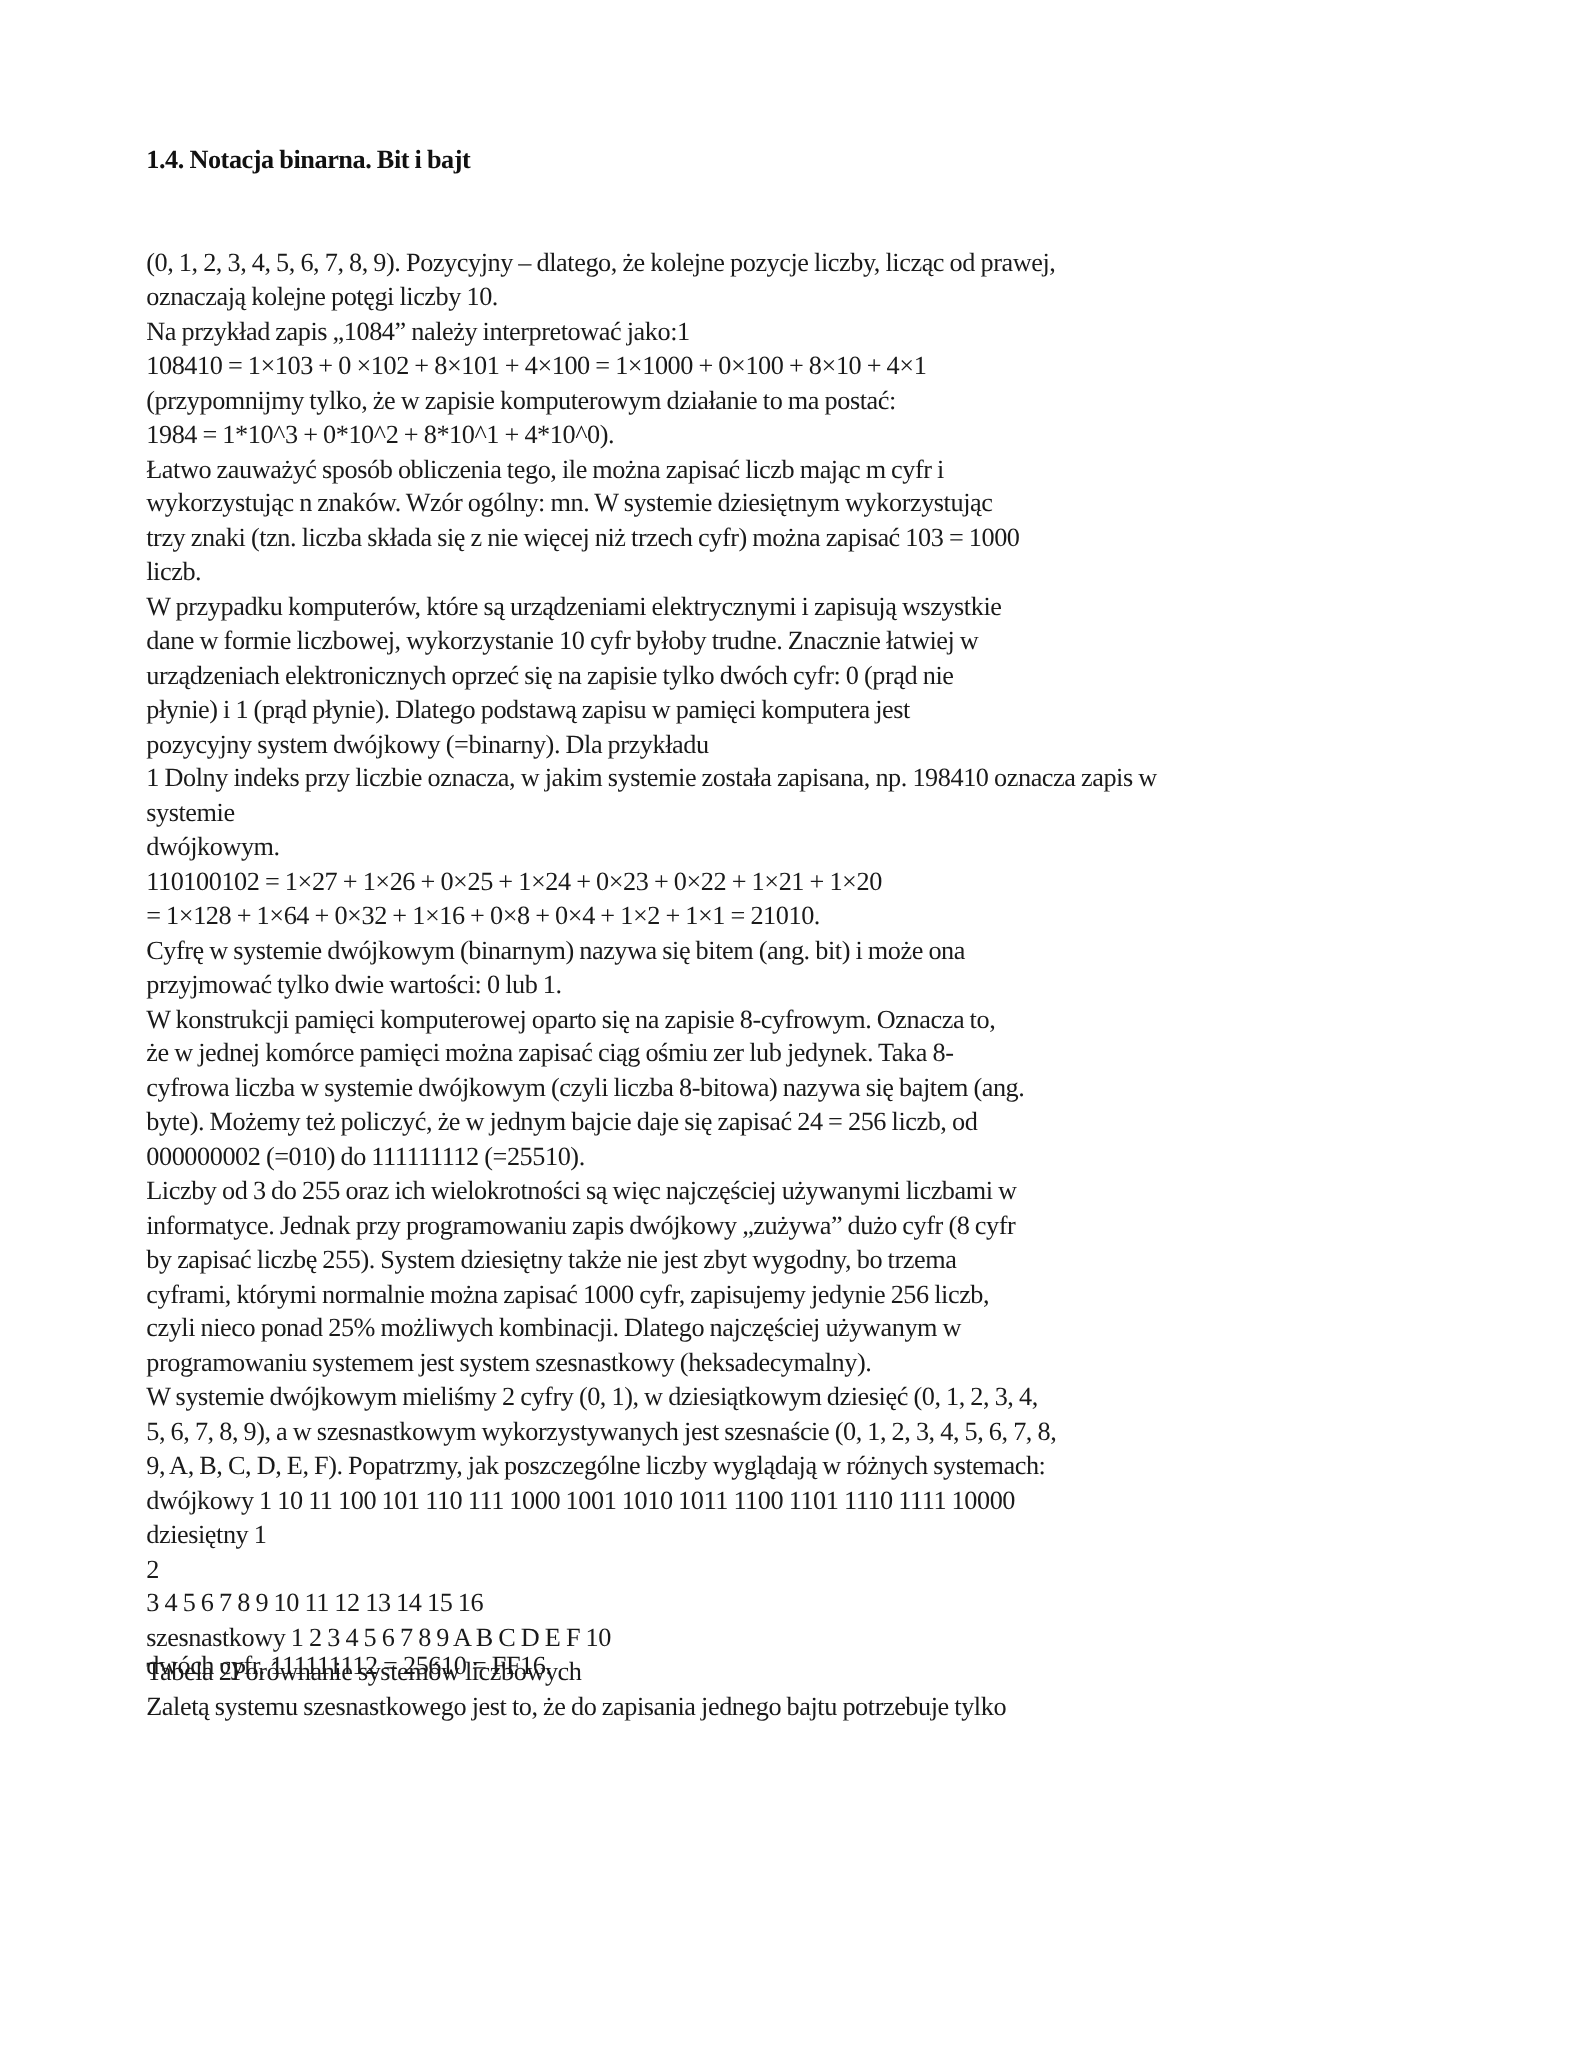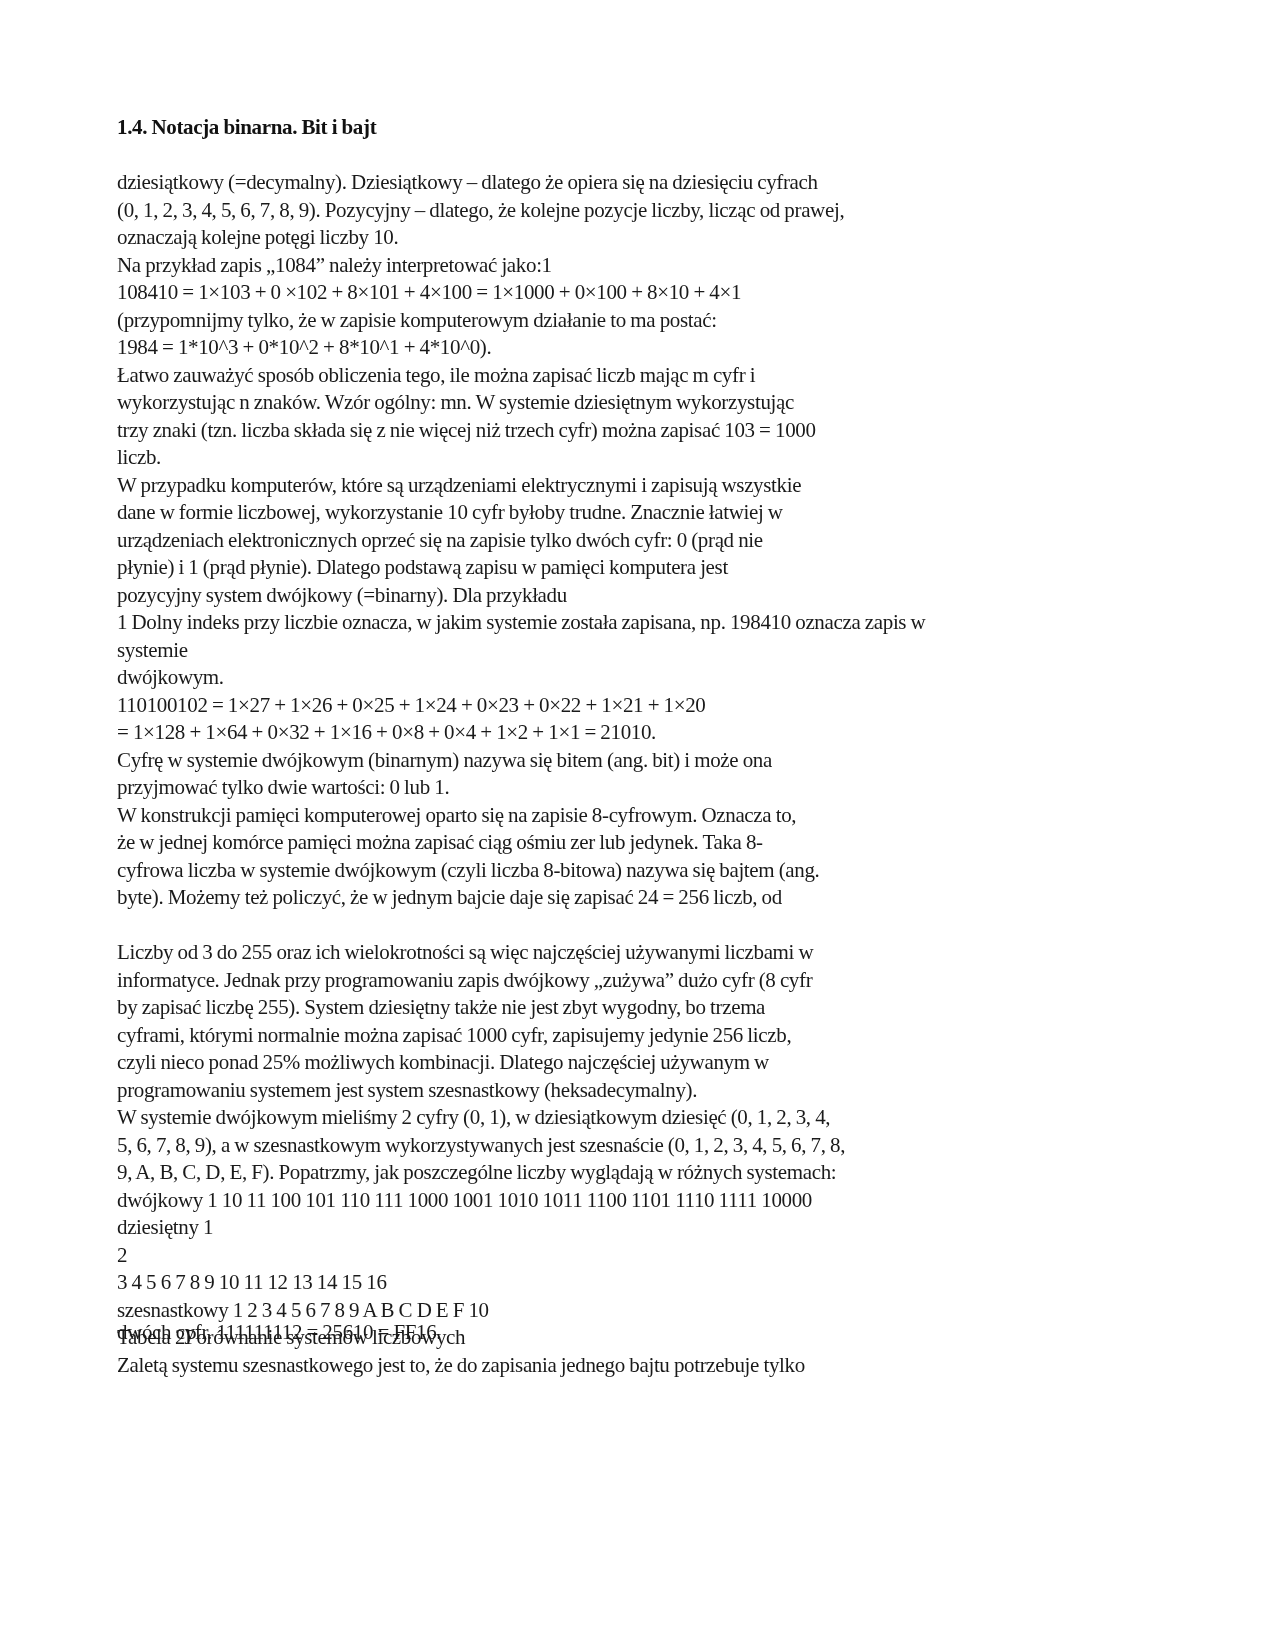--- a/index.html
+++ b/index.html
@@ -37,21 +37,20 @@
       font-size: 21px;
       color: #111111;
     }
   </style>
 </head>
 <body>
 
 <div class="page">
   <div class="line title" style="top:113px">1.4. Notacja binarna. Bit i bajt</div>
 
-  <div class="line" style="top:168px">dziesiątkowy (=decymalny). Dziesiątkowy – dlatego że opiera się na dziesięciu cyfrach</div>
   <div class="line" style="top:196px">(0, 1, 2, 3, 4, 5, 6, 7, 8, 9). Pozycyjny – dlatego, że kolejne pozycje liczby, licząc od prawej,</div>
   <div class="line" style="top:223px">oznaczają kolejne potęgi liczby 10.</div>
   <div class="line" style="top:251px">Na przykład zapis „1084” należy interpretować jako:1</div>
   <div class="line" style="top:278px">108410 = 1×103 + 0 ×102 + 8×101 + 4×100 = 1×1000 + 0×100 + 8×10 + 4×1</div>
   <div class="line" style="top:306px">(przypomnijmy tylko, że w zapisie komputerowym działanie to ma postać:</div>
   <div class="line" style="top:333px">1984 = 1*10^3 + 0*10^2 + 8*10^1 + 4*10^0).</div>
   <div class="line" style="top:388px">wykorzystując n znaków. Wzór ogólny: mn. W systemie dziesiętnym wykorzystując</div>
   <div class="line" style="top:361px">Łatwo zauważyć sposób obliczenia tego, ile można zapisać liczb mając m cyfr i</div>
   <div class="line" style="top:416px">trzy znaki (tzn. liczba składa się z nie więcej niż trzech cyfr) można zapisać 103 = 1000</div>
   <div class="line" style="top:443px">liczb.</div>
@@ -64,20 +63,21 @@
   <div class="line" style="top:636px">systemie</div>
   <div class="line" style="top:663px">dwójkowym.</div>
   <div class="line" style="top:691px">110100102 = 1×27 + 1×26 + 0×25 + 1×24 + 0×23 + 0×22 + 1×21 + 1×20</div>
   <div class="line" style="top:718px">= 1×128 + 1×64 + 0×32 + 1×16 + 0×8 + 0×4 + 1×2 + 1×1 = 21010.</div>
   <div class="line" style="top:746px">Cyfrę w systemie dwójkowym (binarnym) nazywa się bitem (ang. bit) i może ona</div>
   <div class="line" style="top:773px">przyjmować tylko dwie wartości: 0 lub 1.</div>
   <div class="line" style="top:801px">W konstrukcji pamięci komputerowej oparto się na zapisie 8-cyfrowym. Oznacza to,</div>
   <div class="line" style="top:828px">że w jednej komórce pamięci można zapisać ciąg ośmiu zer lub jedynek. Taka 8-</div>
   <div class="line" style="top:856px">cyfrowa liczba w systemie dwójkowym (czyli liczba 8-bitowa) nazywa się bajtem (ang.</div>
   <div class="line" style="top:883px">byte). Możemy też policzyć, że w jednym bajcie daje się zapisać 24 = 256 liczb, od</div>
+  <div class="line" style="top:911px">000000002 (=010) do 111111112 (=25510).</div>
   <div class="line" style="top:938px">Liczby od 3 do 255 oraz ich wielokrotności są więc najczęściej używanymi liczbami w</div>
   <div class="line" style="top:966px">informatyce. Jednak przy programowaniu zapis dwójkowy „zużywa” dużo cyfr (8 cyfr</div>
   <div class="line" style="top:993px">by zapisać liczbę 255). System dziesiętny także nie jest zbyt wygodny, bo trzema</div>
   <div class="line" style="top:1021px">cyframi, którymi normalnie można zapisać 1000 cyfr, zapisujemy jedynie 256 liczb,</div>
   <div class="line" style="top:1048px">czyli nieco ponad 25% możliwych kombinacji. Dlatego najczęściej używanym w</div>
   <div class="line" style="top:1076px">programowaniu systemem jest system szesnastkowy (heksadecymalny).</div>
   <div class="line" style="top:1103px">W systemie dwójkowym mieliśmy 2 cyfry (0, 1), w dziesiątkowym dziesięć (0, 1, 2, 3, 4,</div>
   <div class="line" style="top:1131px">5, 6, 7, 8, 9), a w szesnastkowym wykorzystywanych jest szesnaście (0, 1, 2, 3, 4, 5, 6, 7, 8,</div>
   <div class="line" style="top:1158px">9, A, B, C, D, E, F). Popatrzmy, jak poszczególne liczby wyglądają w różnych systemach:</div>
   <div class="line" style="top:1186px">dwójkowy 1 10 11 100 101 110 111 1000 1001 1010 1011 1100 1101 1110 1111 10000</div>

